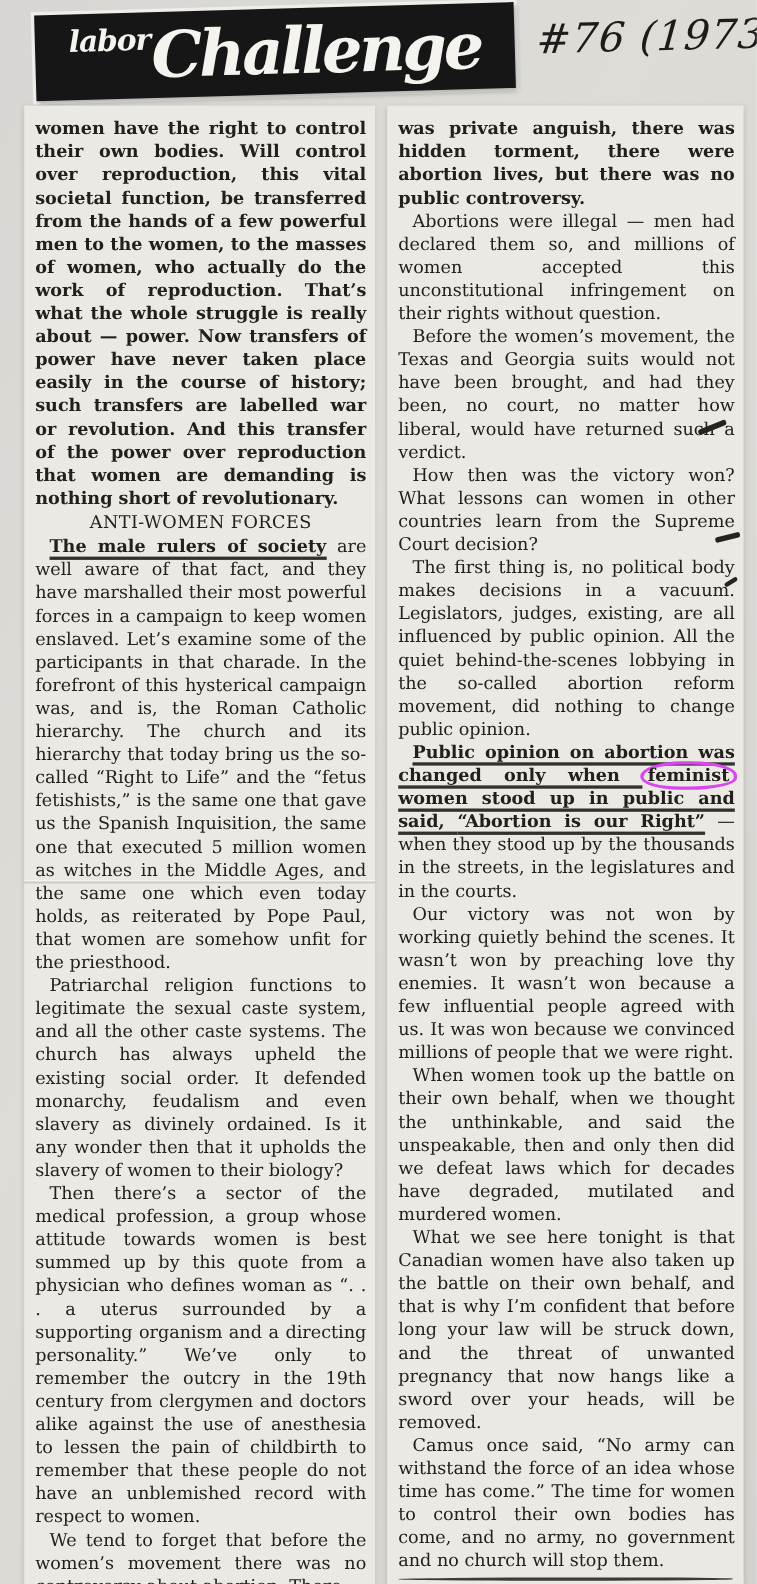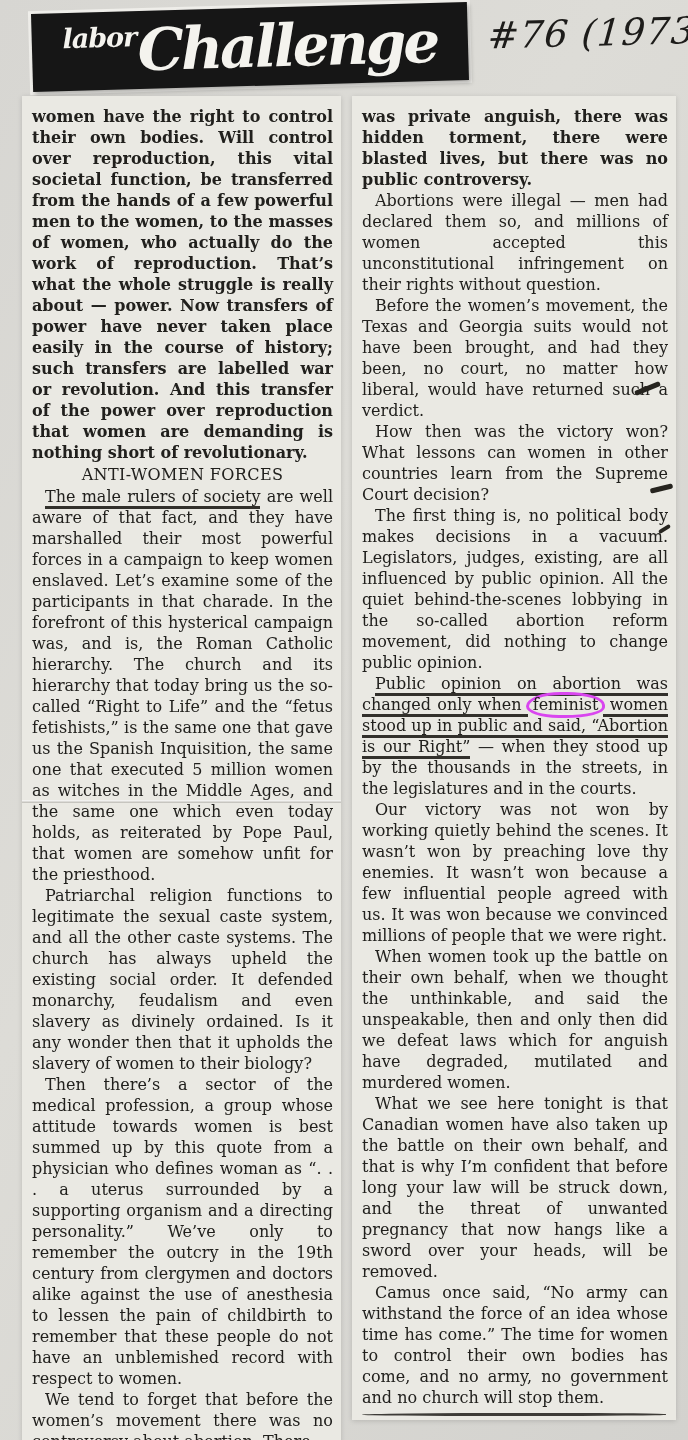--- a/index.html
+++ b/index.html
@@ -57,21 +57,21 @@
   }
   .cut-line{
     height:3px;background:#3d3b37;border-radius:60% 40% 50% 50%;
     margin:5px 2px 0 0;
   }
 
   
   .u-pen{
     border-bottom:3px solid #32302b;
     padding-bottom:0px;
-    box-decoration-break:clone;-webkit-box-decoration-break:clone;
+    box-decoration-break:clone;font-weight:bold;-webkit-box-decoration-break:clone;
   }
   .circle-pen{
     border:3px solid #d946ef;
     border-radius:48% 52% 55% 45% / 60% 55% 45% 50%;
     padding:0 4px 1px 4px;margin:0 -2px;
   }
   .seam{
     position:absolute;left:0;right:0;height:3px;
     background:linear-gradient(to bottom,rgba(255,255,255,.9),rgba(130,128,120,.45));
     pointer-events:none;
@@ -100,28 +100,28 @@
       <h3 class="subhead">ANTI-WOMEN FORCES</h3>
       <p class="para"><span class="u-pen">The male rulers of society</span><span> are well aware of that fact, and they have marshalled their most powerful forces in a campaign to keep women enslaved. Let’s examine some of the participants in that charade. In the forefront of this hysterical campaign was, and is, the Roman Catholic hierarchy. The church and its hierarchy that today bring us the so-called “Right to Life” and the “fetus fetishists,” is the same one that gave us the Spanish Inquisition, the same one that executed 5 million women as witches in the Middle Ages, and the same one which even today holds, as reiterated by Pope Paul, that women are somehow unfit for the priesthood.</span></p>
       <p class="para">Patriarchal religion functions to legitimate the sexual caste system, and all the other caste systems. The church has always upheld the existing social order. It defended monarchy, feudalism and even slavery as divinely ordained. Is it any wonder then that it upholds the slavery of women to their biology?</p>
       <p class="para">Then there’s a sector of the medical profession, a group whose attitude towards women is best summed up by this quote from a physician who defines woman as “. . . a uterus surrounded by a supporting organism and a directing personality.” We’ve only to remember the outcry in the 19th century from clergymen and doctors alike against the use of anesthesia to lessen the pain of childbirth to remember that these people do not have an unblemished record with respect to women.</p>
       <p class="para">We tend to forget that before the women’s movement there was no controversy about abortion. There</p>
 
       <div class="seam" style="top:704px;"></div>
     </div>
 
     <div class="col col-right">
-      <p class="para flush">was private anguish, there was hidden torment, there were blasted lives, but there was no public controversy.</p>
+      <p class="para flush">was private anguish, there was hidden torment, there were abortion lives, but there was no public controversy.</p>
       <p class="para">Abortions were illegal — men had declared them so, and millions of women accepted this unconstitutional infringement on their rights without question.</p>
       <p class="para">Before the women’s movement, the Texas and Georgia suits would not have been brought, and had they been, no court, no matter how liberal, would have returned such a verdict.</p>
       <p class="para">How then was the victory won? What lessons can women in other countries learn from the Supreme Court decision?</p>
       <p class="para">The first thing is, no political body makes decisions in a vacuum. Legislators, judges, existing, are all influenced by public opinion. All the quiet behind-the-scenes lobbying in the so-called abortion reform movement, did nothing to change public opinion.</p>
       <p class="para"><span class="u-pen">Public opinion on abortion was changed only when </span><span class="u-pen circle-pen">feminist</span><span class="u-pen"> women stood up in public and said, </span><span class="u-pen">“Abortion is our Right”</span><span> — when they stood up by the thousands in the streets, in the legislatures and in the courts.</span></p>
       <p class="para">Our victory was not won by working quietly behind the scenes. It wasn’t won by preaching love thy enemies. It wasn’t won because a few influential people agreed with us. It was won because we convinced millions of people that we were right.</p>
-      <p class="para">When women took up the battle on their own behalf, when we thought the unthinkable, and said the unspeakable, then and only then did we defeat laws which for anguish have degraded, mutilated and murdered women.</p>
+      <p class="para">When women took up the battle on their own behalf, when we thought the unthinkable, and said the unspeakable, then and only then did we defeat laws which for decades have degraded, mutilated and murdered women.</p>
       <p class="para">What we see here tonight is that Canadian women have also taken up the battle on their own behalf, and that is why I’m confident that before long your law will be struck down, and the threat of unwanted pregnancy that now hangs like a sword over your heads, will be removed.</p>
       <p class="para">Camus once said, “No army can withstand the force of an idea whose time has come.” The time for women to control their own bodies has come, and no army, no government and no church will stop them.</p>
       <div class="cut-line"></div>
     </div>
   </div>
 
   <div class="pen-dash" style="left:634px;top:386px;width:27px;height:5px;transform:rotate(-22deg);"></div>
   <div class="pen-dash" style="left:650px;top:486px;width:23px;height:5px;transform:rotate(-14deg);"></div>
   <div class="pen-dash" style="left:658px;top:527px;width:13px;height:4px;transform:rotate(-32deg);"></div>
 

